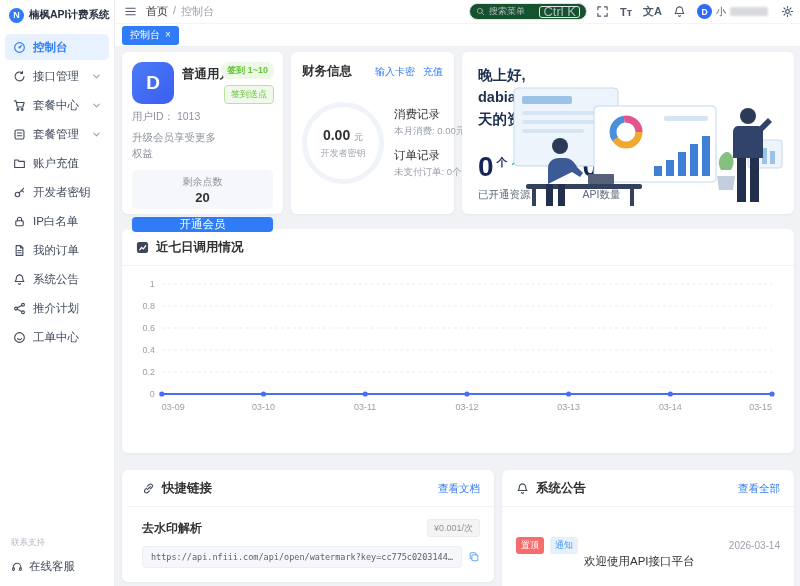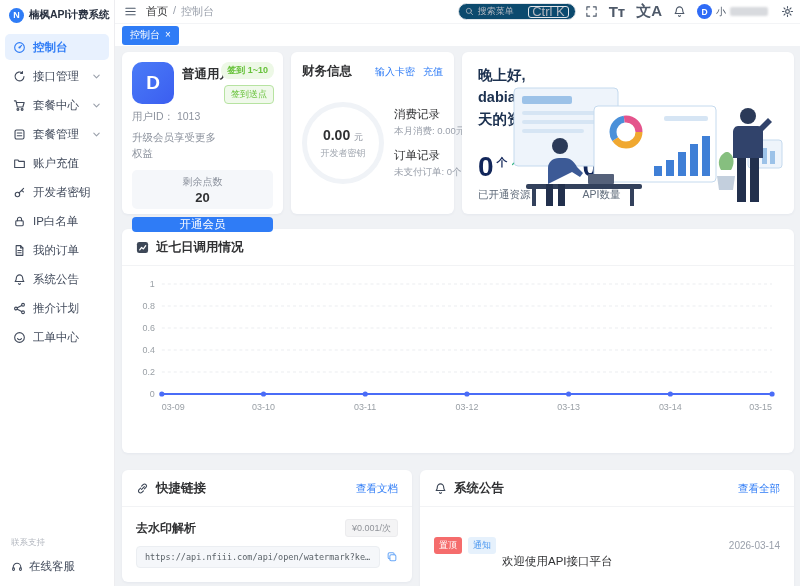--- a/index.html
+++ b/index.html
@@ -25,26 +25,26 @@
 
   
   .main { flex:1; display:flex; flex-direction:column; min-width:0; }
   .topbar { height:24px; background:#fff; display:flex; align-items:center; gap:9px; padding:0 6px 0 9px; border-bottom:1px solid #f3f4f6; }
   .tb-btn { color:#4e5969; cursor:pointer; display:flex; align-items:center; }
   .tb-btn svg { width:13px; height:13px; }
   .breadcrumb { display:flex; gap:5px; font-size:11px; }
   .bc-home { color:#303133; cursor:pointer; }
   .bc-sep, .bc-cur { color:#9aa0ab; }
   .tb-spacer { flex:1; }
-  .searchbox { width:118px; height:17px; border:1px solid #e3e6ea; border-radius:9px; display:flex; align-items:center; gap:4px; padding:0 6px; color:#b2b7c0; cursor:text; background:#0c4a6e; }
+  .searchbox { width:118px; height:17px; border:1px solid #e3e6ea; border-radius:9px; display:flex; align-items:center; gap:4px; padding:0 6px; color:#b2b7c0; cursor:text; background:#14532d; }
   .searchbox svg { width:9px; height:9px; flex:none; }
   .search-ph { font-size:9px; white-space:nowrap; }
   .search-kbd { font-size:13px; border:1px solid #e3e6ea; border-radius:3px; padding:0 3px; line-height:10px; margin-left:auto; white-space:nowrap; }
   .tb-icons { display:flex; align-items:center; gap:11px; }
-  .tb-txt { font-size:15px; color:#4e5969; font-weight:bold; cursor:pointer; white-space:nowrap; }
+  .tb-txt { font-size:11px; color:#4e5969; font-weight:bold; cursor:pointer; white-space:nowrap; }
   .userchip { display:flex; align-items:center; gap:4px; cursor:pointer; }
   .avatar-sm { width:15px; height:15px; border-radius:50%; background:#2f6bf6; color:#fff; font-size:8.5px; font-weight:bold; display:flex; align-items:center; justify-content:center; }
   .uname { font-size:10px; color:#4e5969; }
   .uname-blur { width:38px; height:9px; background:#d8dade; border-radius:2px; filter:blur(1.2px); }
   .gear-edge { margin-left:2px; }
 
   .tabbar { height:22px; background:#fff; display:flex; align-items:center; padding:0 7px; }
   .tab { background:#2f7cf6; color:#fff; font-size:10px; border-radius:3px; padding:2.5px 8px; display:flex; align-items:center; gap:5px; cursor:pointer; }
   .tab-close { font-size:10px; line-height:1; cursor:pointer; }
 
@@ -97,21 +97,21 @@
 
   
   .chart-card { margin-top:15px; height:224px; }
   .card-head { display:flex; align-items:center; padding:10px 14px 9px; border-bottom:1px solid #f2f3f5; }
   .card-title { font-size:12.5px; font-weight:bold; display:flex; align-items:center; gap:7px; }
   .card-title .ct-icon { width:13px; height:13px; color:#3d4757; }
   .card-head .spacer { flex:1; }
   .chart-body { padding:10px 14px 0 10px; }
 
   
-  .ql-card { width:290px; flex:none; }
+  .ql-card { width:372px; flex:none;padding-left:6px; }
   .ql-body { padding:12px 14px 14px; }
   .ql-row { display:flex; align-items:center; }
   .ql-name { font-size:12px; font-weight:bold; }
   .ql-price { margin-left:auto; background:#f4f4f5; border:1px solid #ececee; color:#909399; font-size:9px; padding:1.5px 6px; border-radius:3px; }
   .ql-url-row { display:flex; align-items:center; gap:6px; margin-top:9px; }
   .ql-url { flex:1; min-width:0; background:#f5f7fa; border:1px solid #ebeef2; border-radius:4px; height:22px; line-height:20px; padding:0 8px; font-family:"DejaVu Sans Mono","Liberation Mono",monospace; font-size:8.5px; color:#5a6268; white-space:nowrap; overflow:hidden; text-overflow:ellipsis; }
   .copy-btn { color:#6aa8f8; cursor:pointer; flex:none; }
   .copy-btn svg { width:12px; height:12px; }
 
   

